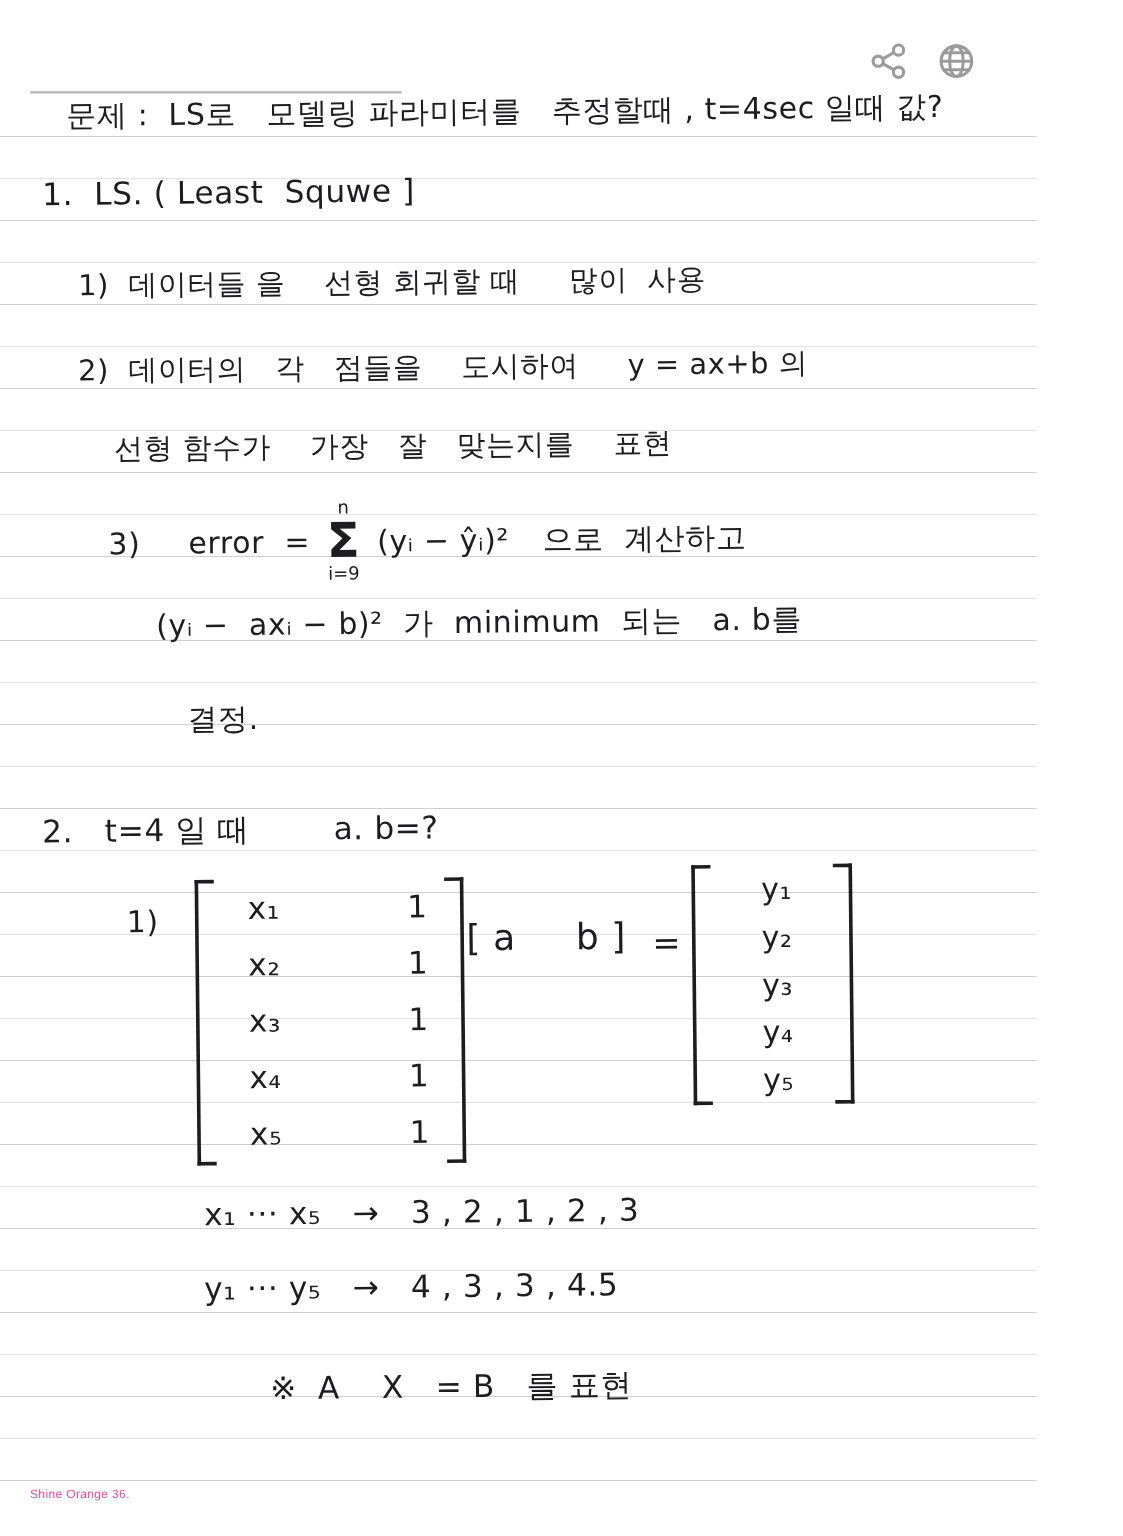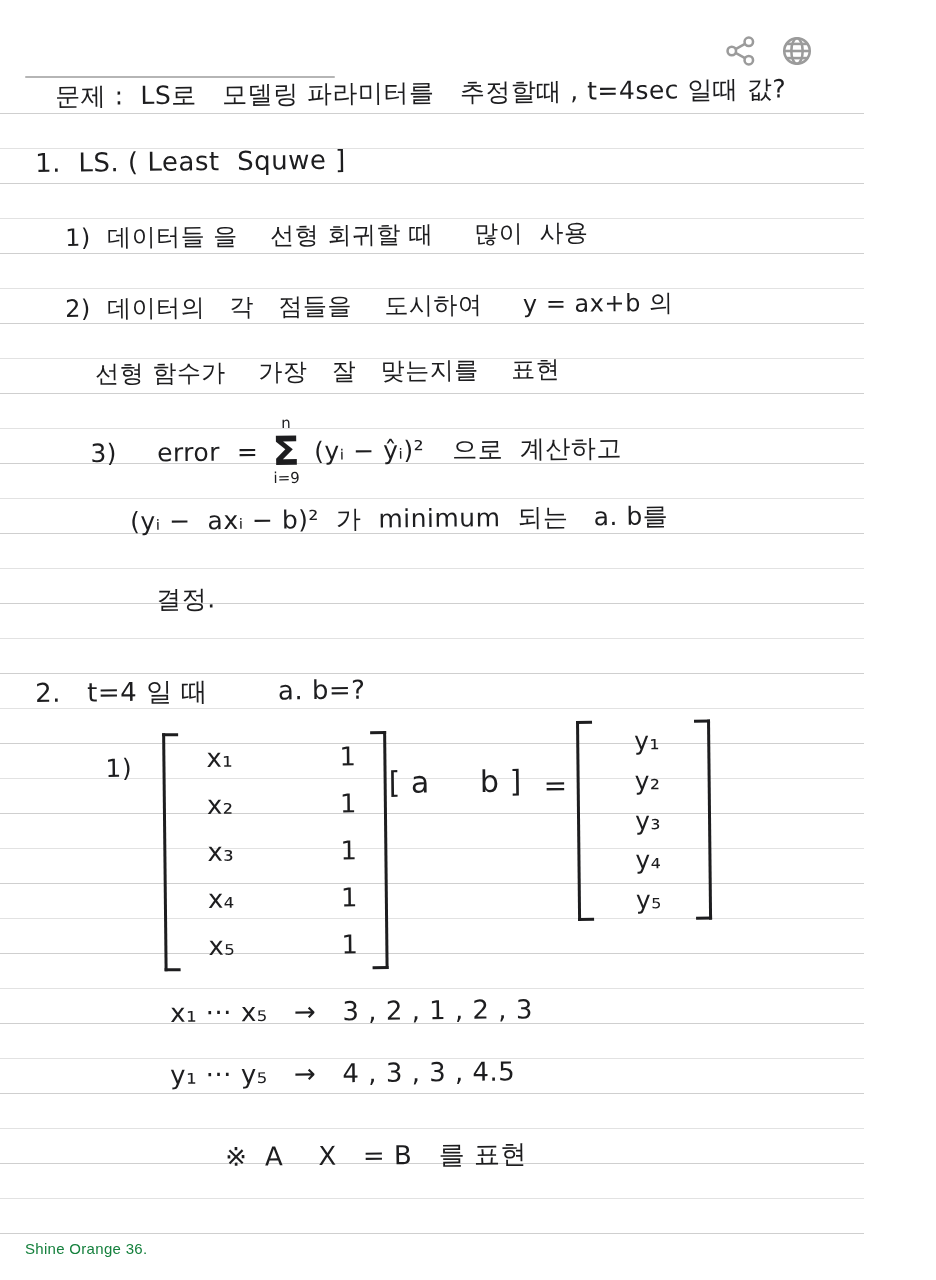--- a/index.html
+++ b/index.html
@@ -34,21 +34,21 @@
   .mtx{display:flex;align-items:stretch;}
   .brk{width:13px;border-top:3px solid #1d1d1f;border-bottom:3px solid #1d1d1f;}
   .brk.l{border-left:3px solid #1d1d1f;}
   .brk.r{border-right:3px solid #1d1d1f;}
   .mtx-rows{display:flex;flex-direction:column;justify-content:space-between;
     padding:10px 14px 10px 28px;width:150px;font-size:26px;}
   .mtx-row{display:flex;justify-content:space-between;}
   .mtx-col{display:flex;flex-direction:column;justify-content:space-between;
     padding:6px 34px 6px 42px;font-size:25px;}
   .footer{
-    position:absolute;left:25px;top:1240px;font-size:15px;color:#15803d;
+    position:absolute;left:25px;top:1240px;font-size:10px;color:#ec4899;
     font-family:"Liberation Sans",sans-serif;letter-spacing:0.3px;
   }
 </style>
 </head>
 <body>
 
 <div class="page">
 
   <div class="rules"></div>
   <div class="top-seg"></div>

